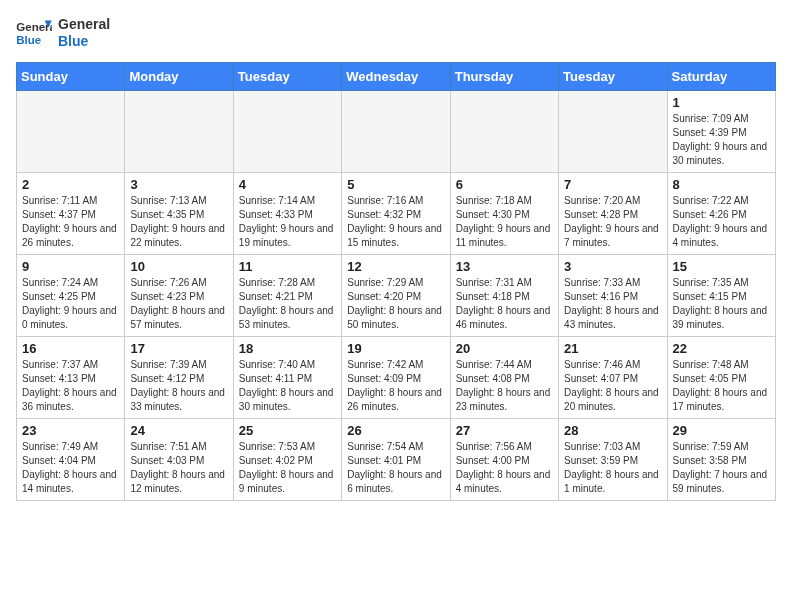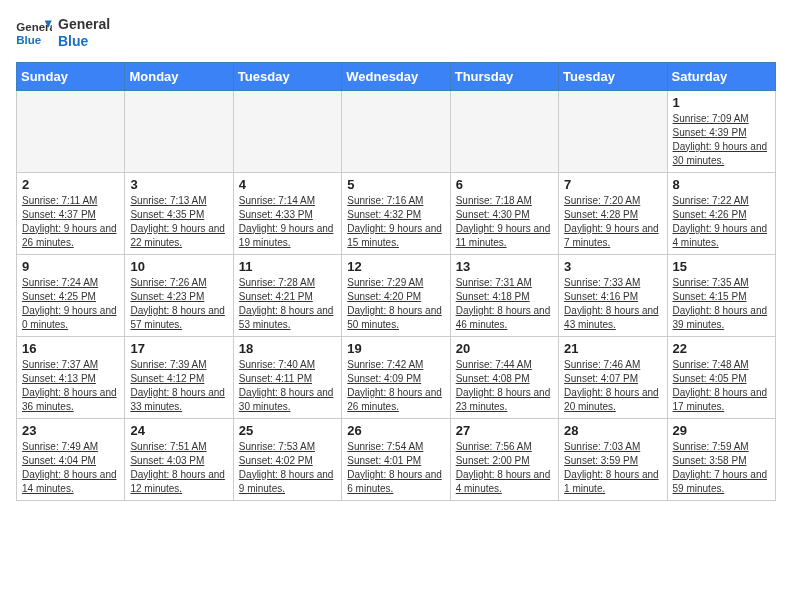--- a/index.html
+++ b/index.html
@@ -67,21 +67,20 @@
     .day-number {
       font-weight: bold;
       font-size: 13px;
       display: block;
       margin-bottom: 2px;
     }
     .day-info {
       font-size: 10px;
       color: #333;
       line-height: 1.4;
-      text-decoration: underline;
     }
   </style>
 </head>
 <body>
 
 <div class="header-section">
   <div class="logo">
     <svg class="logo-icon" viewBox="0 0 40 36" xmlns="http://www.w3.org/2000/svg">
       <text x="0" y="16" font-size="13" font-family="Arial" font-weight="bold" fill="#333">General</text>
       <text x="0" y="30" font-size="13" font-family="Arial" font-weight="bold" fill="#1a6fc4">Blue</text>
@@ -278,21 +277,21 @@
         </td>
         <td>
           <span class="day-number">26</span>
           <div class="day-info">Sunrise: 7:54 AM
 Sunset: 4:01 PM
 Daylight: 8 hours and 6 minutes.</div>
         </td>
         <td>
           <span class="day-number">27</span>
           <div class="day-info">Sunrise: 7:56 AM
-Sunset: 2:00 PM
+Sunset: 4:00 PM
 Daylight: 8 hours and 4 minutes.</div>
         </td>
         <td>
           <span class="day-number">28</span>
           <div class="day-info">Sunrise: 7:03 AM
 Sunset: 3:59 PM
 Daylight: 8 hours and 1 minute.</div>
         </td>
         <td>
           <span class="day-number">29</span>

